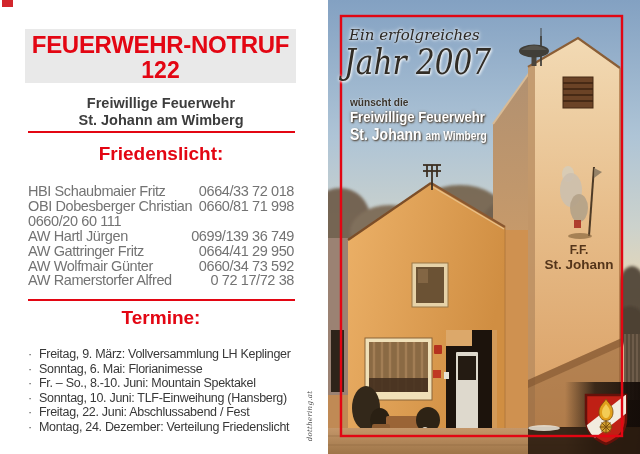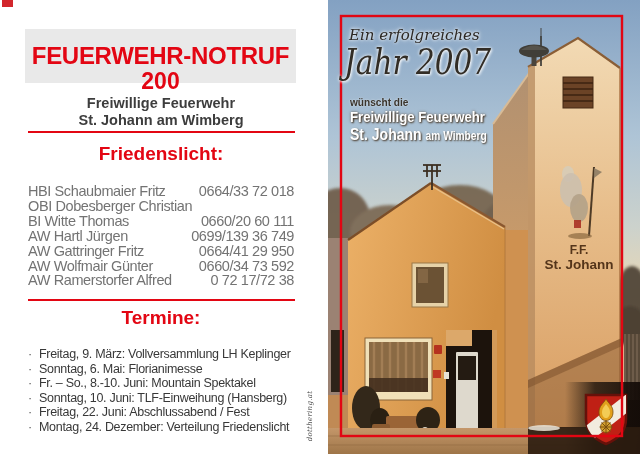--- a/index.html
+++ b/index.html
@@ -3,21 +3,21 @@
 <meta charset="utf-8">
 <style>
   html,body{margin:0;padding:0;background:#888;}
   .card{position:relative;width:640px;height:454px;background:#ffffff;overflow:hidden;
         font-family:"Liberation Sans",sans-serif;}
 
   
   .corner-mark{position:absolute;left:2px;top:0;width:11px;height:7px;background:#d2262c;}
   .gray-box{position:absolute;left:25px;top:29px;width:271px;height:54px;background:#e9e9e9;
             text-align:center;color:#e30613;font-weight:bold;}
-  .gray-box .l1{font-size:24px;line-height:29px;letter-spacing:-0.3px;padding-top:12px;white-space:nowrap;}
+  .gray-box .l1{font-size:24px;line-height:29px;letter-spacing:-0.3px;padding-top:1px;white-space:nowrap;}
   .gray-box .l2{font-size:23px;line-height:23px;}
   .subtitle{position:absolute;left:0;top:95px;width:322px;text-align:center;font-weight:bold;
             font-size:14.5px;line-height:17px;color:#3d3d3d;}
   .rule{position:absolute;left:28px;width:267px;height:2px;background:#e30613;}
   .rule1{top:131px}.rule2{top:299px}
   .sec-title{position:absolute;left:0;width:322px;text-align:center;color:#e30613;
              font-weight:bold;font-size:19px;}
   .phones-title{top:143px}.events-title{top:307px}
   .phones{position:absolute;left:28px;top:184px;width:266px;color:#737373;
           font-size:14.5px;line-height:14.9px;letter-spacing:-0.4px;}
@@ -53,42 +53,42 @@
 </head>
 <body>
 
 <div class="card">
 
   <div>
     <div class="corner-mark"></div>
 
     <div class="gray-box">
       <div class="l1">FEUERWEHR-NOTRUF</div>
-      <div class="l2">200</div>
+      <div class="l2">122</div>
     </div>
 
     <div class="subtitle">
       <div>Freiwillige Feuerwehr</div>
       <div>St. Johann am Wimberg</div>
     </div>
 
     <div class="rule rule1"></div>
 
     <div class="sec-title phones-title">Friedenslicht:</div>
 
     <div class="phones">
       <div class="phone-row">
         <span>HBI Schaubmaier Fritz</span>
         <span>0664/33 72 018</span>
       </div>
       <div class="phone-row">
         <span>OBI Dobesberger Christian</span>
-      </div>
-      <div class="phone-row">
-        <span>BI Witte Thomas</span>
+        <span>0660/81 71 998</span>
+      </div>
+      <div class="phone-row">
         <span>0660/20 60 111</span>
       </div>
       <div class="phone-row">
         <span>AW Hartl Jürgen</span>
         <span>0699/139 36 749</span>
       </div>
       <div class="phone-row">
         <span>AW Gattringer Fritz</span>
         <span>0664/41 29 950</span>
       </div>

